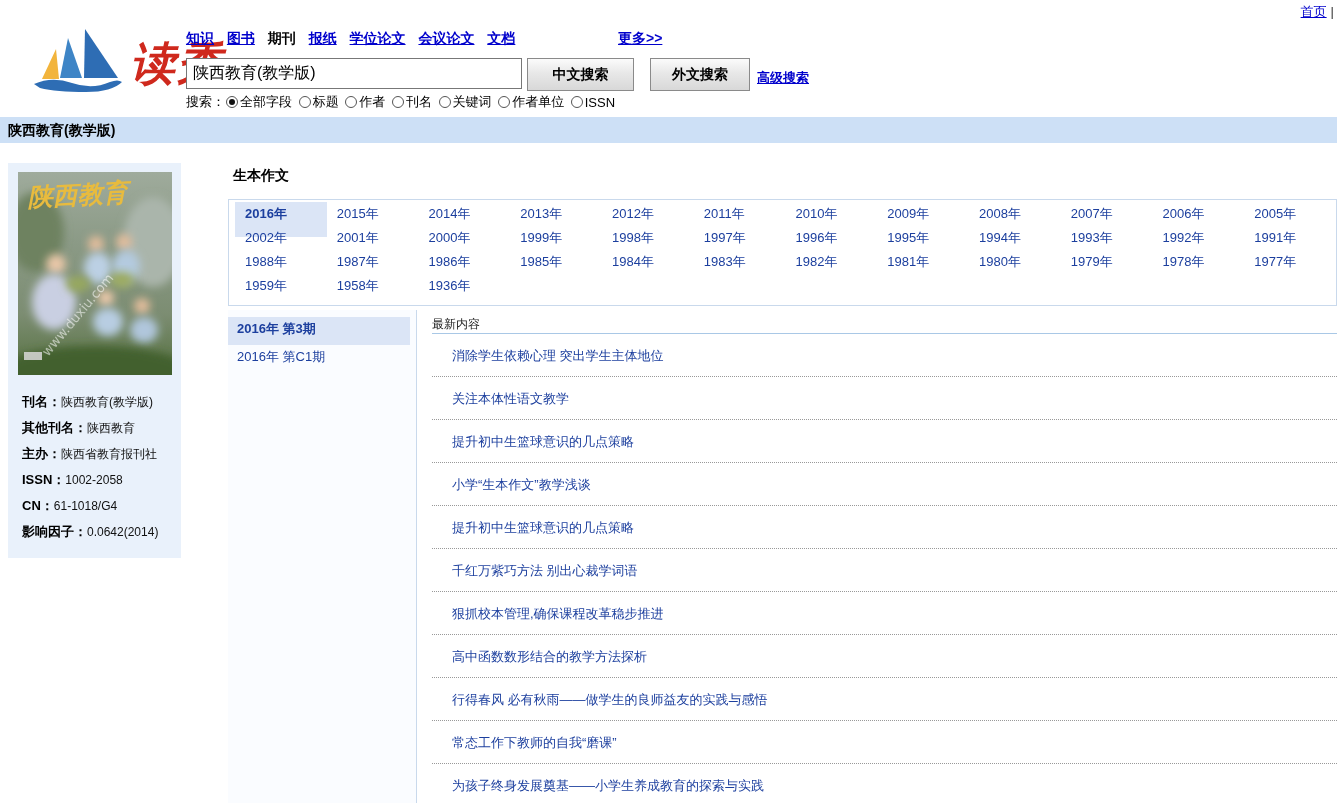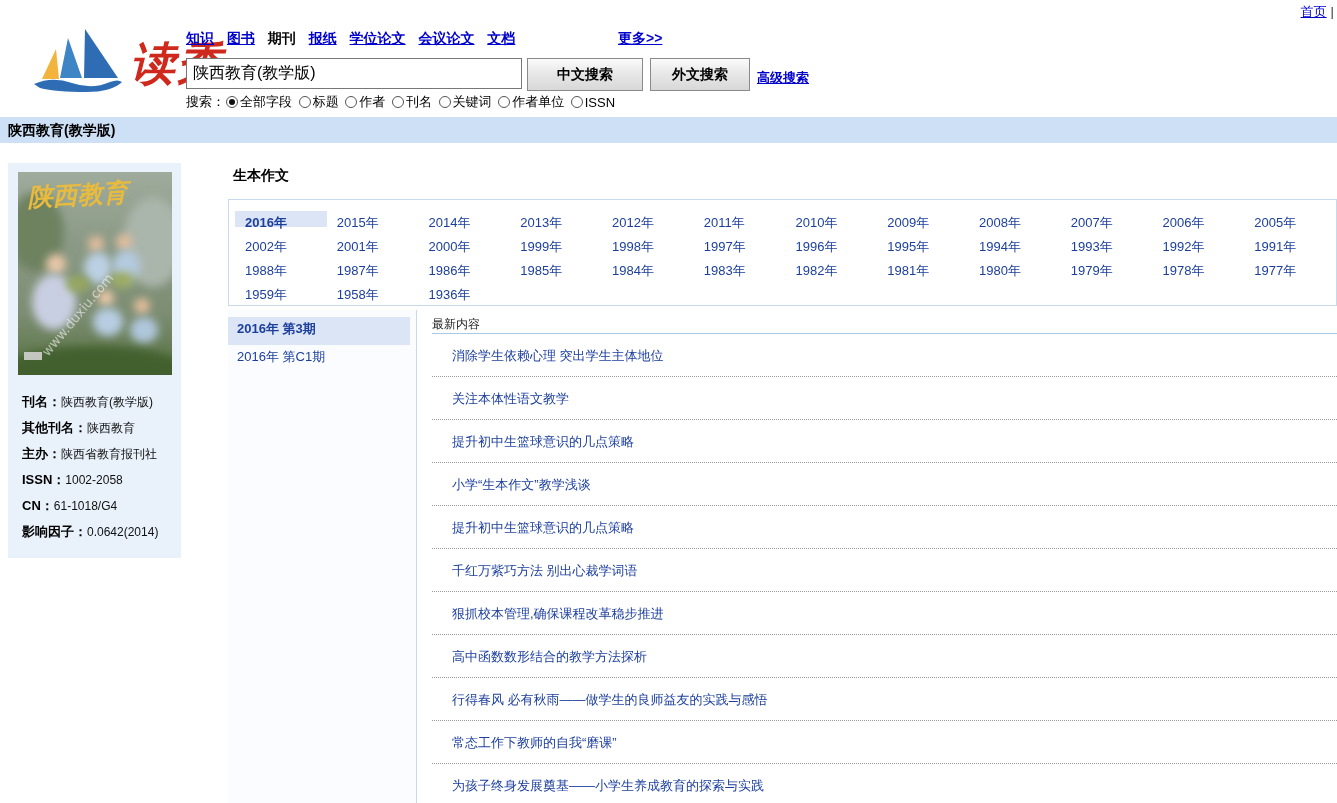--- a/index.html
+++ b/index.html
@@ -32,21 +32,21 @@
     position:absolute; left:186px; top:58px; width:336px; height:31px;
     border:1px solid #777; font-size:16px; padding:0 6px;
     font-family:"Liberation Sans","DejaVu Sans",sans-serif; color:#000;
   }
   .btn {
     position:absolute; top:58px; height:33px; font-size:14px; font-weight:bold;
     background:linear-gradient(#fbfbfb,#e8e8e8 45%,#d8d8d8);
     border:1px solid #8a8a8a; color:#000; cursor:pointer;
     font-family:"Liberation Sans","DejaVu Sans",sans-serif;
   }
-  .btn-cn { left:527px; width:116px; }
+  .btn-cn { left:527px; width:107px; }
   .btn-fn { left:650px; width:100px; }
   .advanced-link { position:absolute; left:757px; top:69px; font-size:13px; font-weight:bold; color:#0000cc; text-decoration:underline; }
 
   .scope-row { position:absolute; left:186px; top:93px; font-size:13px; color:#000; display:flex; align-items:center; }
   .scope-caption { margin-right:1px; }
   .scope-option { display:inline-flex; align-items:center; margin-right:3px; cursor:pointer; }
   .radio {
     width:12px; height:12px; border:1px solid #555; border-radius:50%;
     display:inline-block; margin-right:2px; background:#fff; position:relative;
   }
@@ -76,21 +76,21 @@
   .section-title { position:absolute; left:233px; top:167px; font-size:14px; font-weight:bold; }
 
   .years-box {
     position:absolute; left:228px; right:0; top:199px; height:107px;
     border:1px solid #c9d9ec;
     display:grid; grid-template-columns:repeat(12,1fr); grid-auto-rows:24px;
     padding:7px 0 0 6px; align-items:center;
   }
   .year-cell {
     font-size:13px; color:var(--accent,#1c3f9e); text-decoration:none;
-    padding-left:10px; height:16px; line-height:24px; display:block;
+    padding-left:10px; height:35px; line-height:24px; display:block;
   }
   .year-cell.selected { background:var(--highlight,#dbe5f6); font-weight:bold; }
 
   .issue-articles { position:absolute; left:228px; right:0; top:310px; bottom:0; display:flex; }
   .issues-panel {
     width:189px; flex:0 0 189px; background:#fafcff;
     border-right:1px solid #c9d9ec; padding-top:7px;
   }
   .issue-row {
     height:28px; line-height:24px; font-size:13px; color:var(--accent,#1c3f9e);

